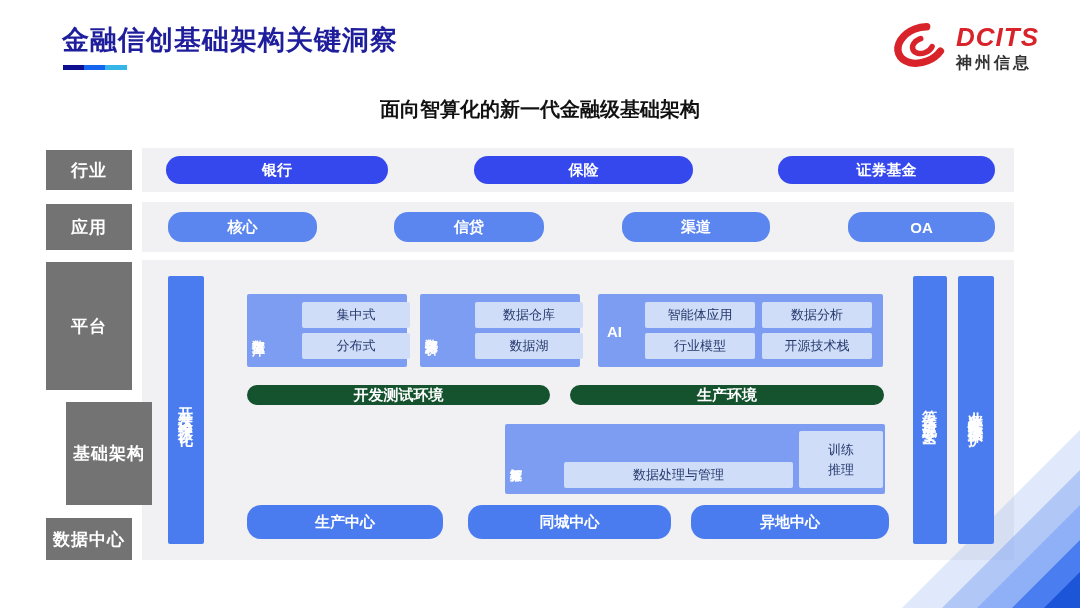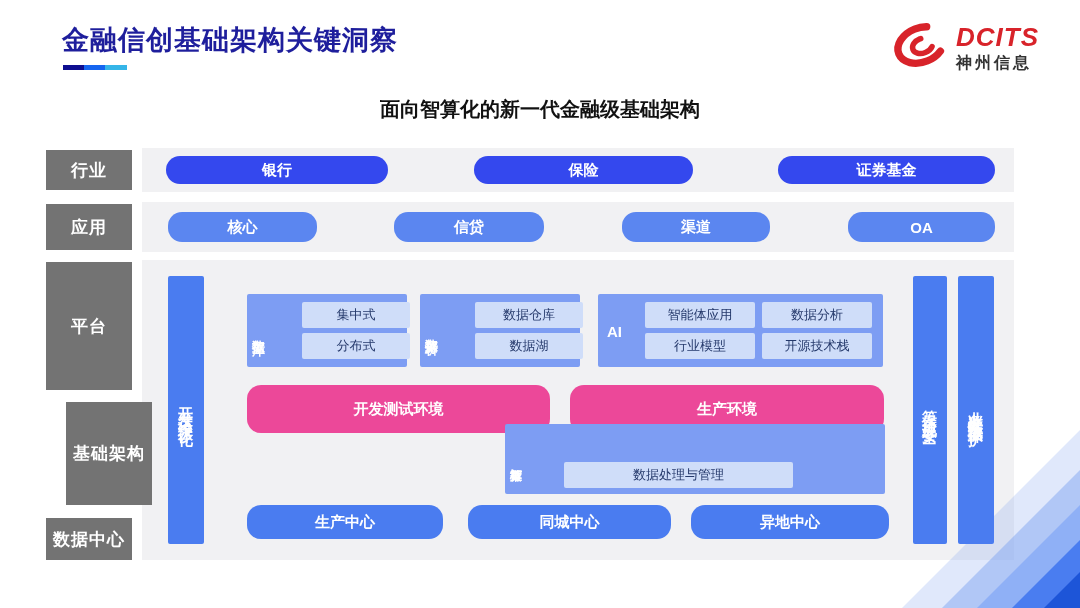--- a/index.html
+++ b/index.html
@@ -21,21 +21,21 @@
   .layer-label{left:46px;width:86px;background:#737373;color:#fff;font-weight:bold;font-size:17px;
     display:flex;align-items:center;justify-content:center;letter-spacing:1px;}
   
   .strip{left:142px;width:872px;background:#f1f1f3;z-index:0;}
   
   .btn{display:flex;align-items:center;justify-content:center;color:#fff;font-weight:bold;
     font-size:15px;border-radius:14px;}
   .btn-industry{background:#3448ee;height:28px;top:156px;}
   .btn-app{background:#5b86f0;height:30px;top:212px;}
   .btn-center{background:#4a7cf0;height:34px;top:505px;}
-  .envbar{background:#ec4899;height:48px;top:385px;font-family:Liberation Serif, serif;}
+  .envbar{background:#14532d;height:20px;top:385px;font-family:Liberation Serif, serif;}
   
   .vbar{top:276px;height:268px;background:#4a7cf0;border-radius:2px;display:flex;
     align-items:center;justify-content:center;}
   .vtext{writing-mode:vertical-rl;text-orientation:upright;color:#fff;font-weight:bold;
     font-size:15px;letter-spacing:4px;line-height:1;}
   
   .group{background:#7d9df3;border-radius:2px;}
   .group-vlabel{position:absolute;left:5px;top:50%;transform:translateY(-50%);
     writing-mode:vertical-rl;text-orientation:upright;color:#fff;font-weight:bold;
     font-size:13px;line-height:1;letter-spacing:1px;}
@@ -137,19 +137,22 @@
     <div class="chip" style="left:152px;top:39px;width:110px;height:26px;">开源技术栈</div>
   </div>
 
   <div class="abs btn envbar z2" style="left:247px;width:303px;">开发测试环境</div>
   <div class="abs btn envbar z2" style="left:570px;width:314px;">生产环境</div>
 
 
   <div class="abs group z2" style="left:505px;top:424px;width:380px;height:70px;">
     <span class="group-vlabel" style="font-size:12px;letter-spacing:0;">智算框架</span>
     <div class="chip" style="left:47px;top:38px;width:229px;height:26px;">数据处理与管理</div>
+    <div class="chip chip-train" style="left:282px;top:7px;width:84px;height:57px;">
+      <span>训练推理</span>
+    </div>
   </div>
 
   <div class="abs btn btn-center z2" style="left:247px;width:196px;">生产中心</div>
   <div class="abs btn btn-center z2" style="left:468px;width:203px;">同城中心</div>
   <div class="abs btn btn-center z2" style="left:691px;width:198px;">异地中心</div>
 
 </div>
 
 </body></html>

